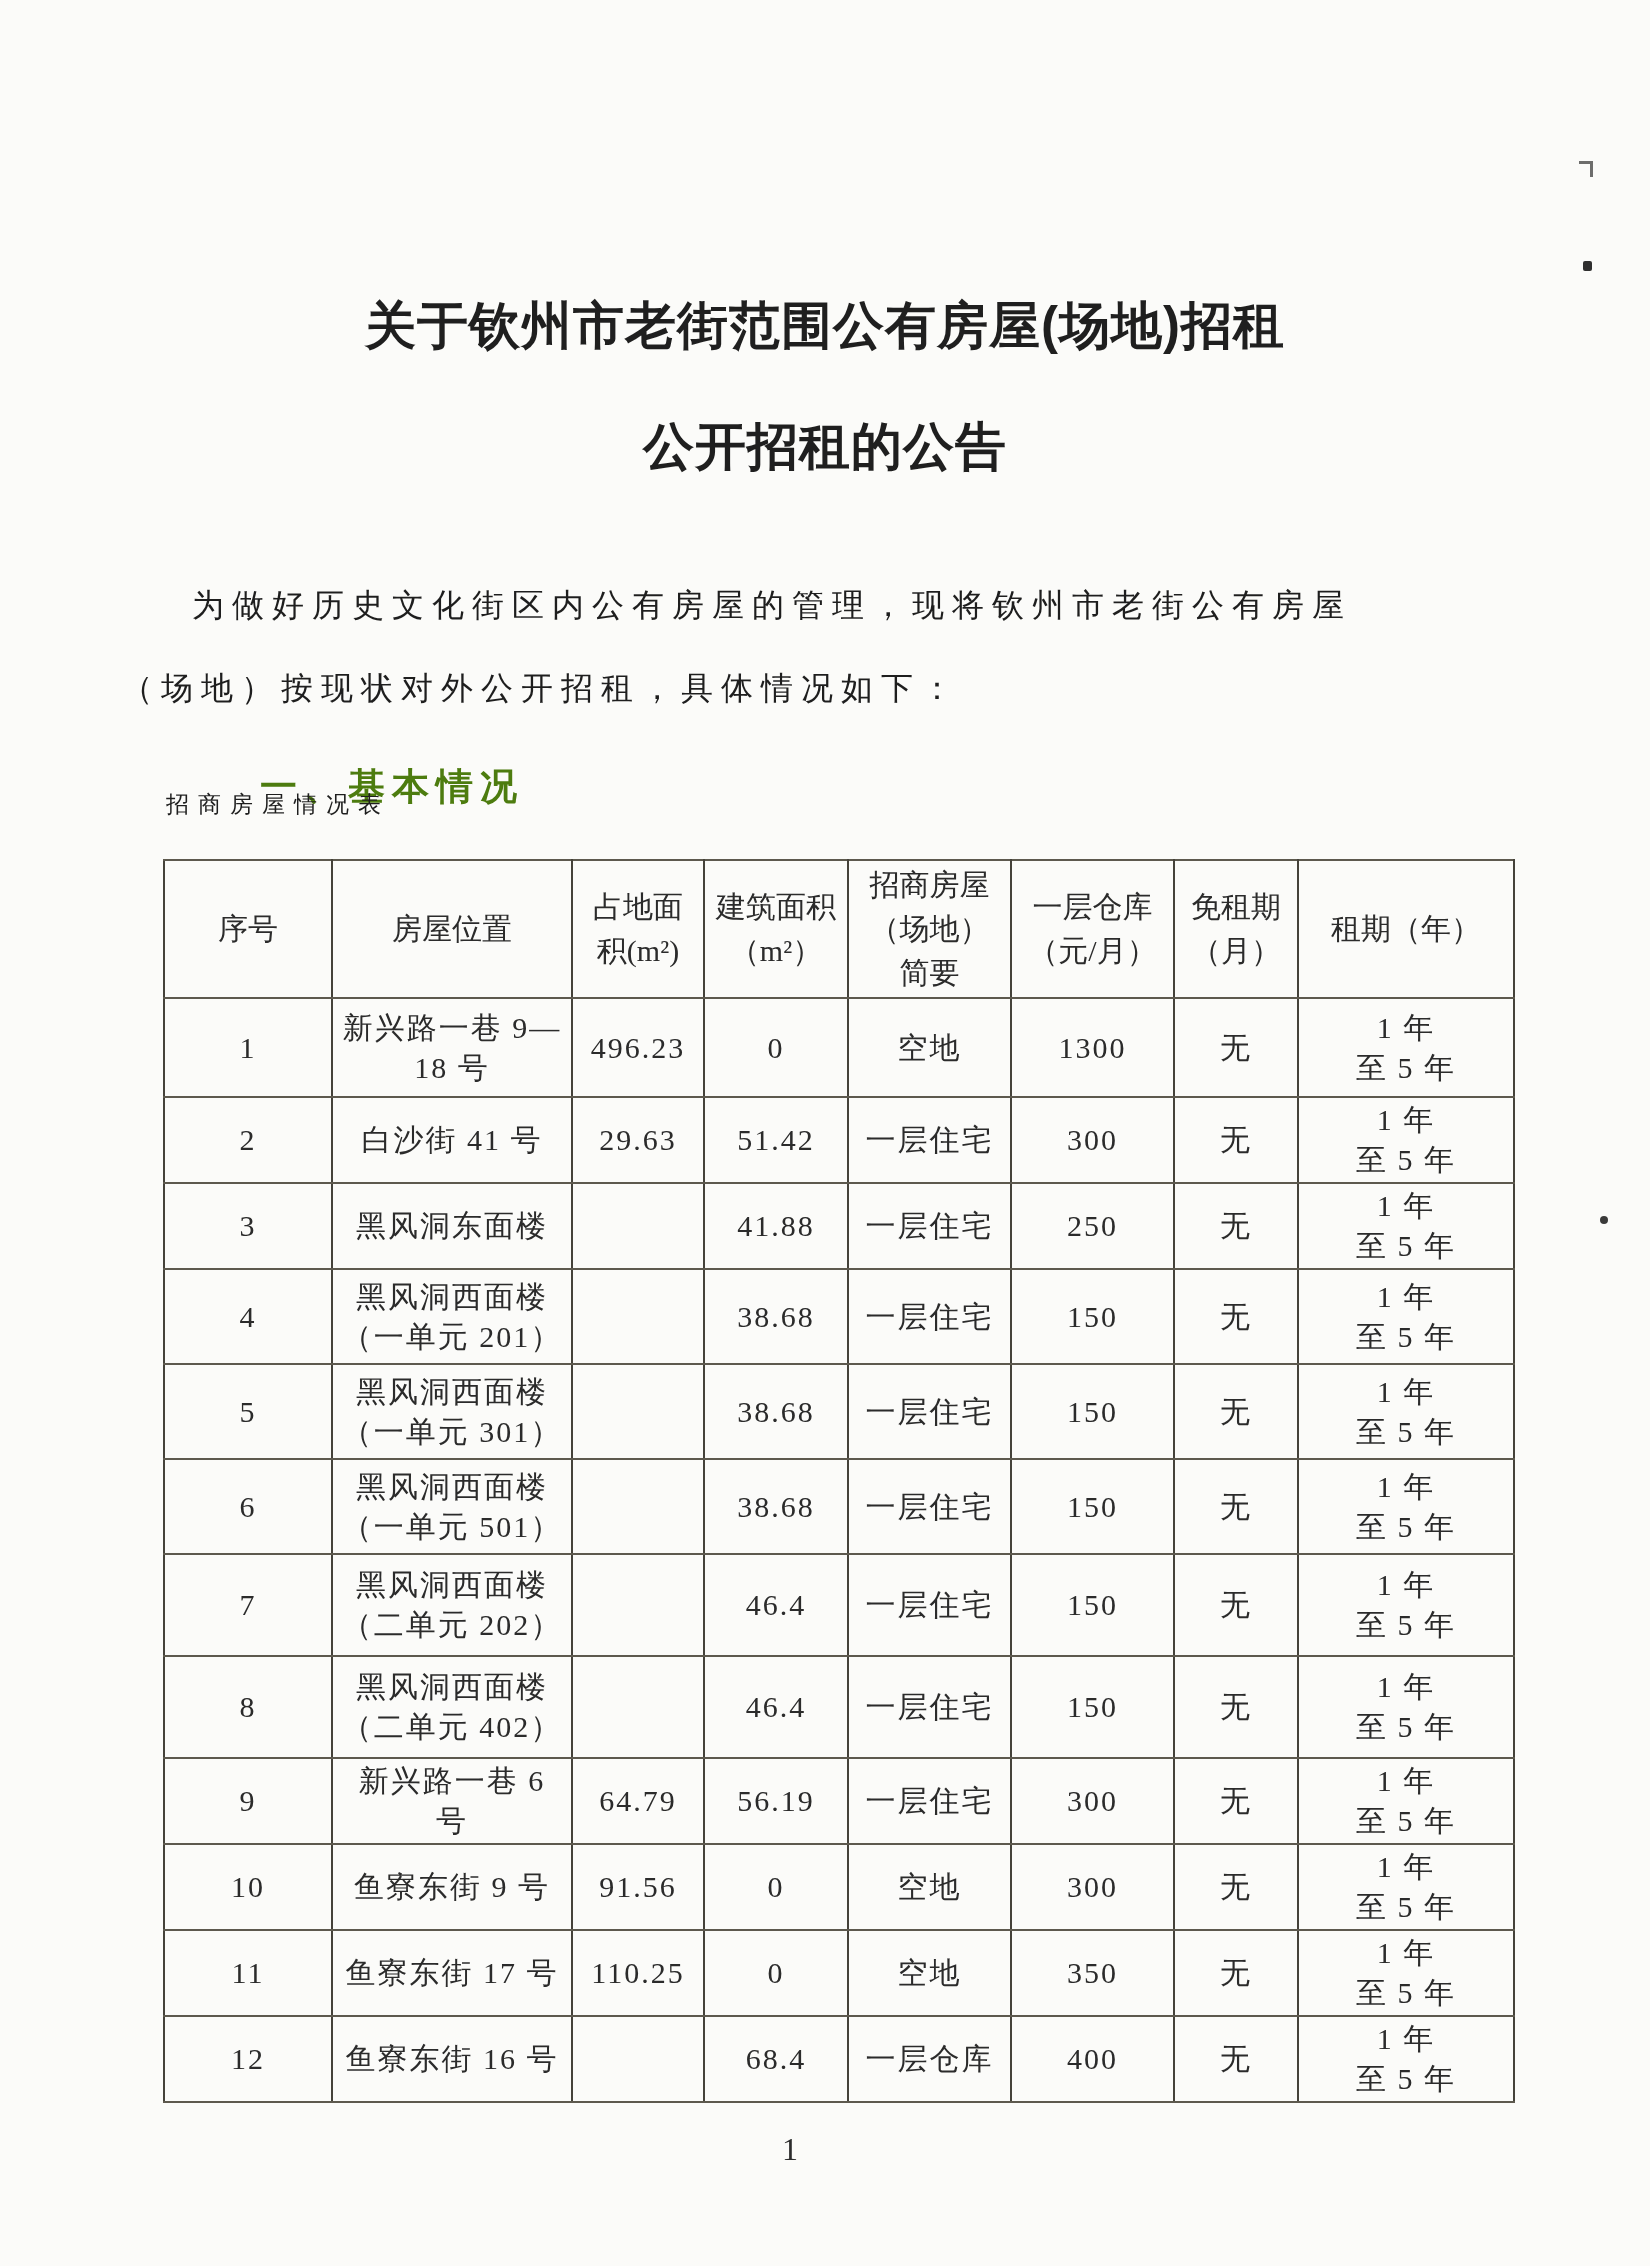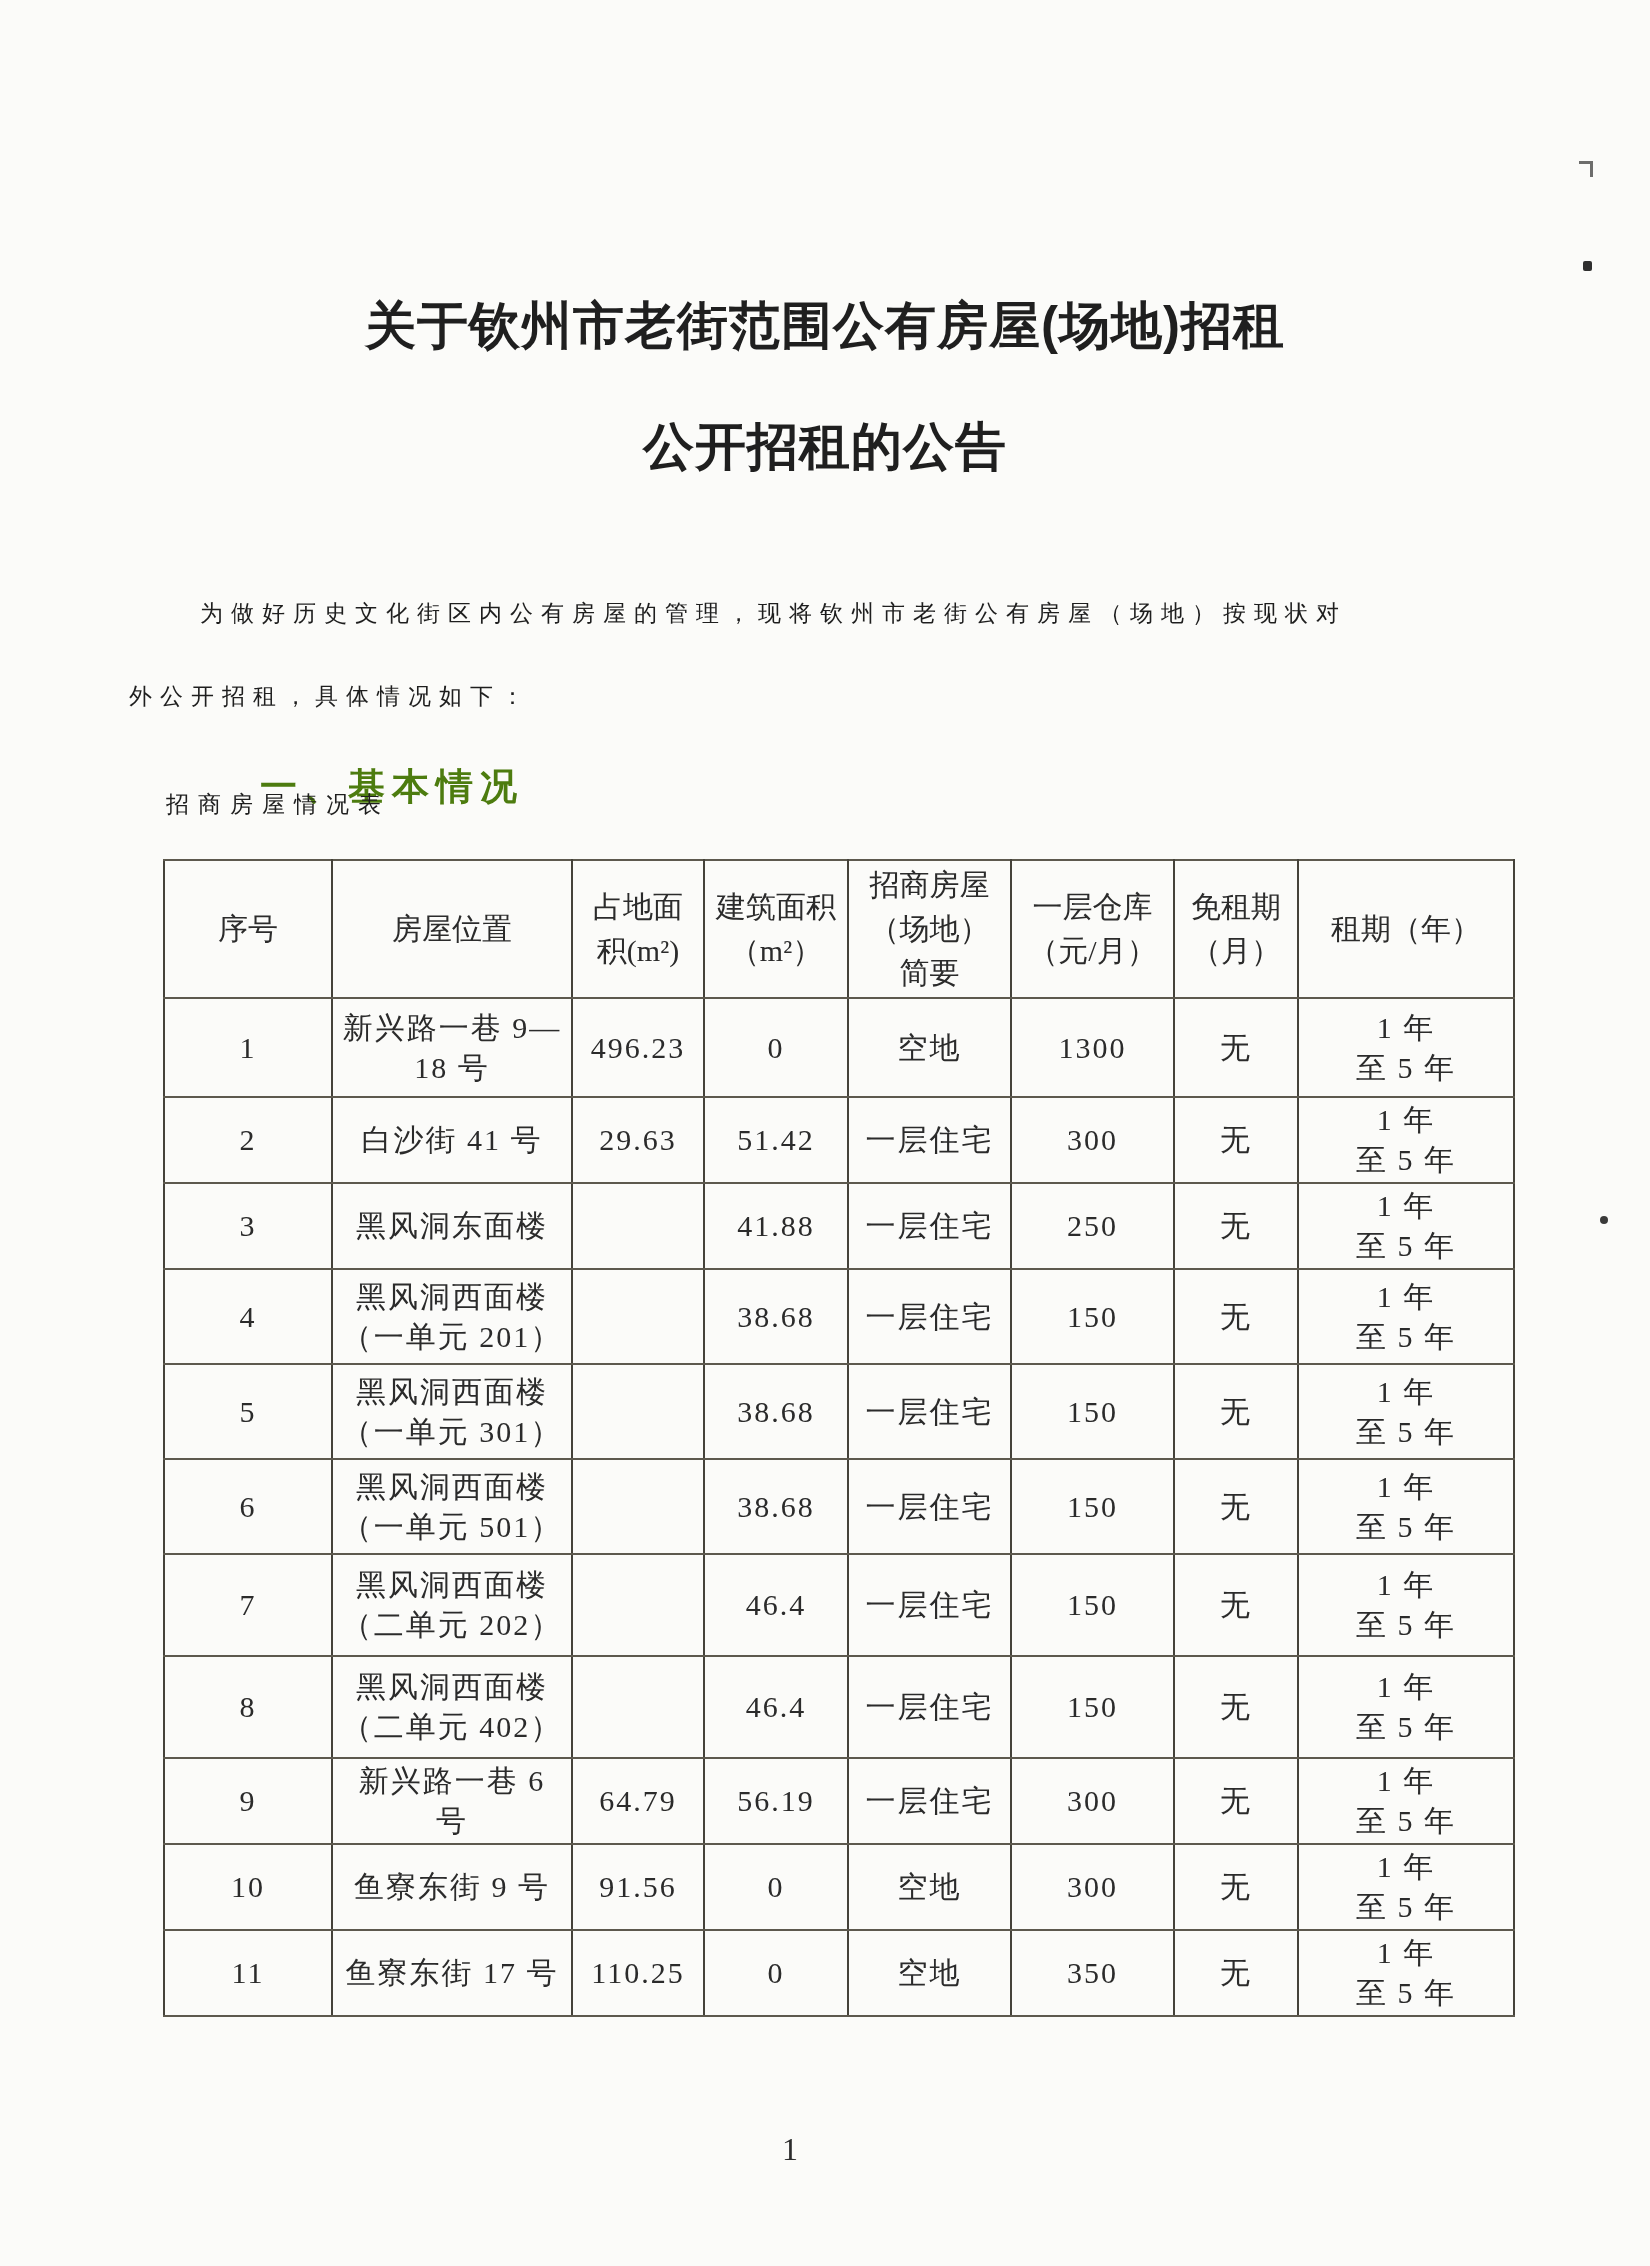--- a/index.html
+++ b/index.html
@@ -19,22 +19,22 @@
   .speck-dot2{left:1600px;top:1216px;width:8px;height:8px;background:#3a3a3a;border-radius:50%;}
 
   .title{
     position:absolute;top:265px;left:0;width:100%;margin:0;text-align:center;
     font-family:"Liberation Sans","DejaVu Sans",sans-serif;
     font-weight:700;font-size:51px;line-height:121px;color:#1f1f1f;letter-spacing:1px;
   }
   .title span{display:block;}
 
   .para{
-    position:absolute;top:564px;left:121px;width:1245px;margin:8px;
-    font-size:23px;line-height:83px;letter-spacing:8px;text-indent:71px;color:#1e1e1e;
+    position:absolute;top:564px;left:121px;width:1245px;margin:0;
+    font-size:32px;line-height:83px;letter-spacing:8px;text-indent:71px;color:#1e1e1e;
   }
   .heading{
     position:absolute;top:762px;left:260px;margin:0;
     font-size:37px;font-weight:700;letter-spacing:7px;color:#4d7c0f;
   }
   .caption{
     position:absolute;top:789px;left:166px;margin:0;
     font-size:23px;letter-spacing:9px;color:#1e1e1e;
   }
 
@@ -268,19 +268,32 @@
     <td>0</td>
     <td>空地</td>
     <td>350</td>
     <td>无</td>
     <td class="term-cell">
       <span>1 年</span>
       <span>至 5 年</span>
     </td>
   </tr>
 
+  <tr>
+    <td>12</td>
+    <td>鱼寮东街 16 号</td>
+    <td></td>
+    <td>68.4</td>
+    <td>一层仓库</td>
+    <td>400</td>
+    <td>无</td>
+    <td class="term-cell">
+      <span>1 年</span>
+      <span>至 5 年</span>
+    </td>
+  </tr>
 
 </tbody>
   </table>
 
   <div class="pageno">1</div>
 </div>
 
 
 </body></html>

